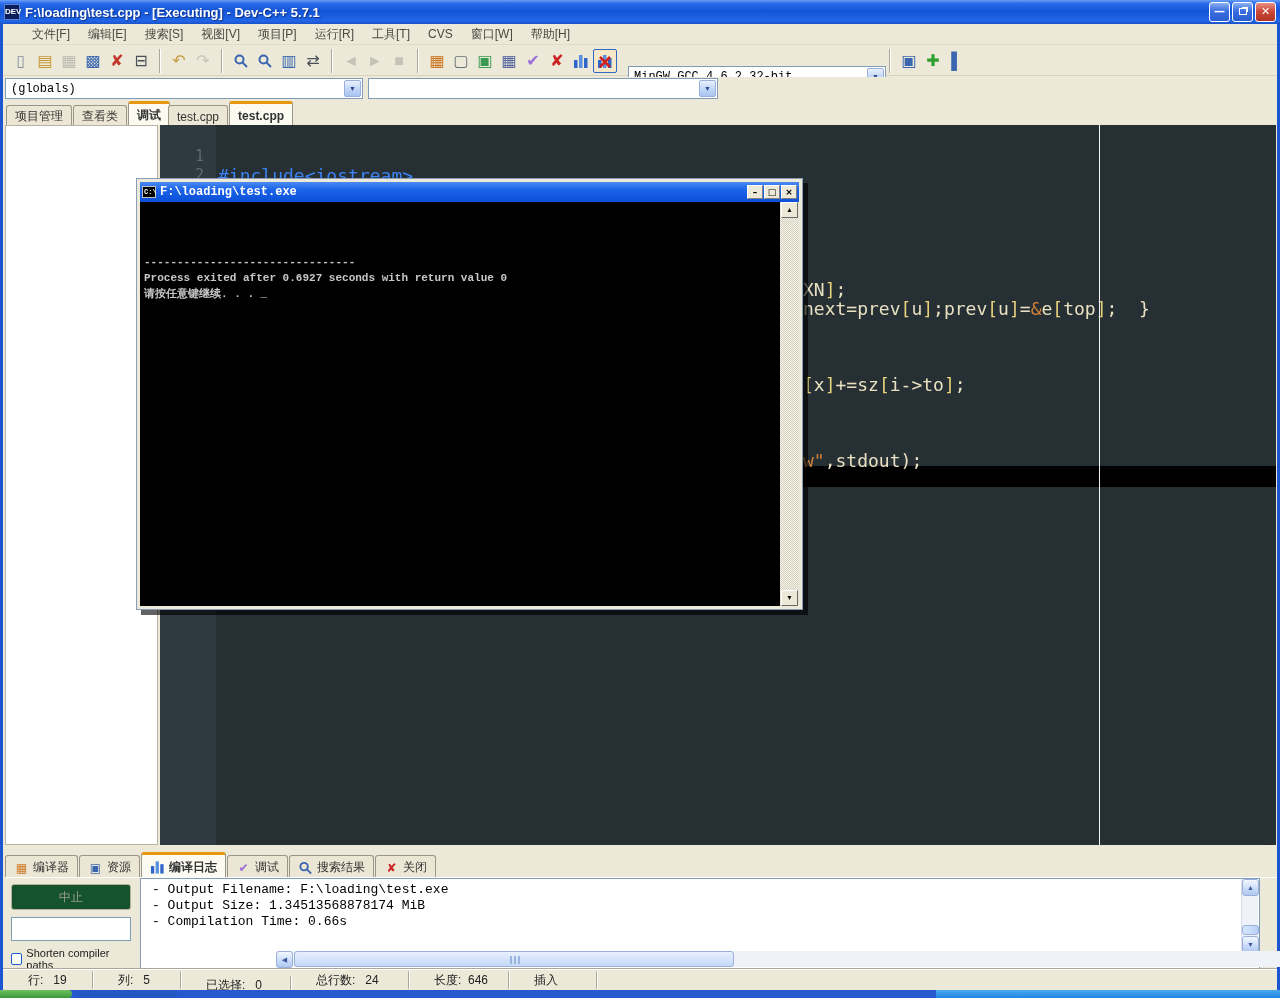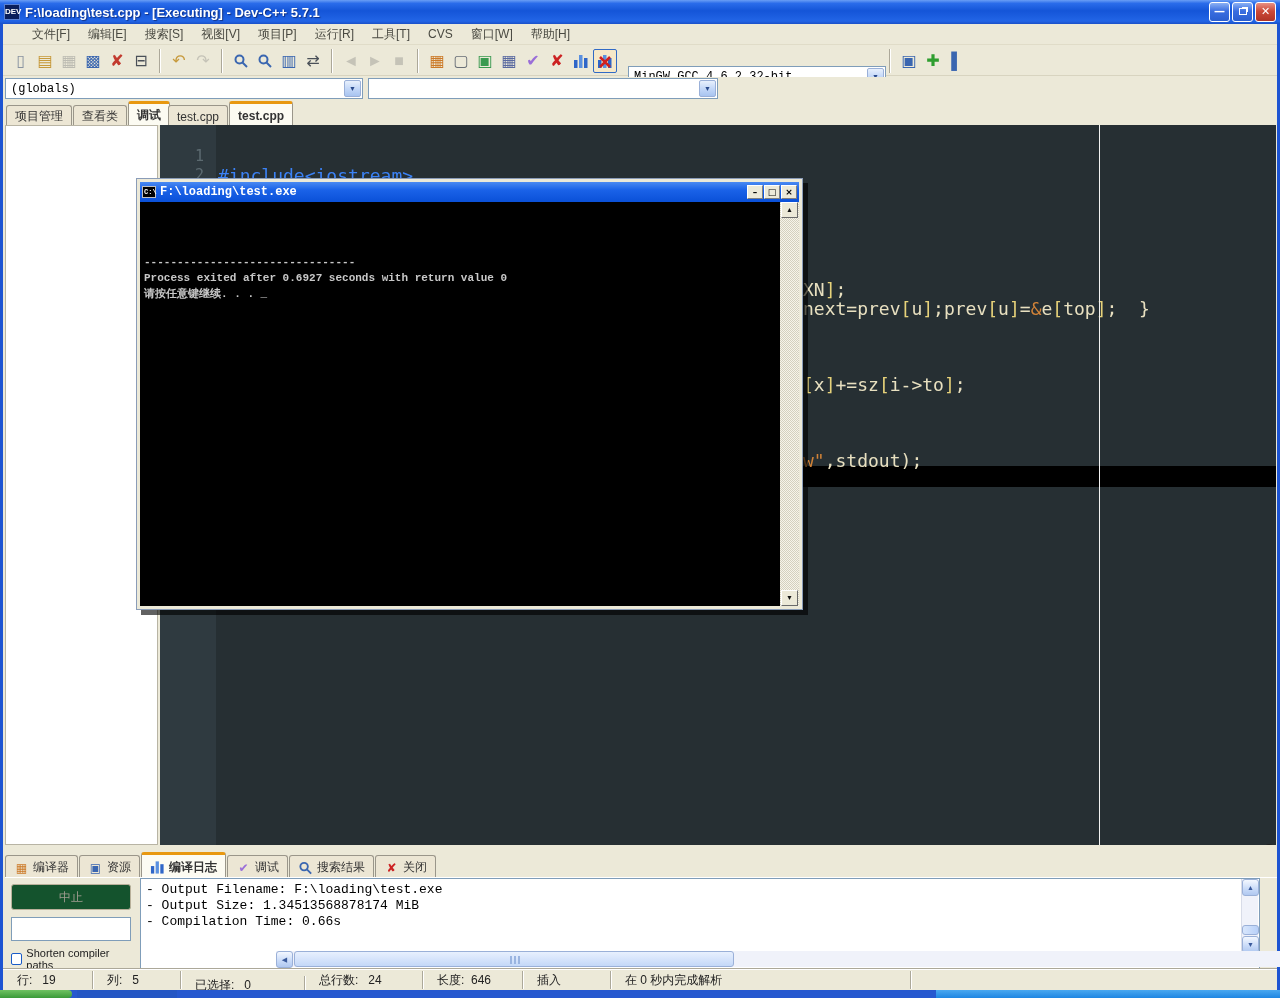--- a/index.html
+++ b/index.html
@@ -103,39 +103,39 @@
   .bottom-tabs .tab.active { height:25px; }
 
   
   .bottom-panel { position:absolute; left:2px; top:877px; width:1272px; height:91px; background:#ece9d8; border-top:1px solid #fff; }
   .bp-left { position:absolute; left:0; top:0; width:133px; height:91px; padding:6px 6px 0 6px; }
   .abort-btn { width:120px; height:26px; background:#14532d; border:1px solid #b8b09a; border-radius:3px;
     color:#a09c90; font-size:12px; text-align:center; line-height:24px; }
   .bp-box { width:120px; height:24px; margin-top:7px; background:#fff; border:1px solid #7f9db9; }
   .bp-check { display:flex; align-items:center; gap:4px; margin-top:6px; font-size:11px; color:#222; }
   .checkbox { width:12px; height:12px; background:#fff; border:1px solid #1a5cc8; border-radius:2px; }
-  .bp-log { position:absolute; left:135px; top:0; width:1120px; height:91px; background:#fff; border:1px solid #7f9db9; padding:3px 5px; }
+  .bp-log { position:absolute; left:135px; top:0; width:1120px; height:91px; background:#fff; border:1px solid #7f9db9; padding:3px 11px; }
   .log-line { font:13px/16px "Liberation Mono","DejaVu Sans Mono",monospace; color:#000; white-space:pre; }
   .bp-vscroll { position:absolute; right:1px; top:0; width:17px; height:74px; background:#f0f2fa; border-left:1px solid #d8dce8; }
   .xp-sbtn { position:absolute; left:0; width:17px; height:17px; border:1px solid #9ab0d8; border-radius:3px;
     background:linear-gradient(180deg,#f4f8ff,#c8daf8 60%,#b0c8f0); color:#3a5a9c; font-size:7px; line-height:15px; text-align:center; }
   .bp-vscroll .up { top:0; } .bp-vscroll .down { bottom:0; }
   .bp-vthumb { position:absolute; left:0; top:46px; width:17px; height:10px; border:1px solid #9ab0d8; border-radius:3px;
     background:linear-gradient(90deg,#d8e6fc,#b8d0f8); }
   .bp-hscroll { position:absolute; left:135px; bottom:1px; width:1102px; height:16px; background:#f0f2fa; }
   .bp-hscroll .left { left:0; top:0; }
   .bp-hthumb { position:absolute; left:18px; top:0; width:440px; height:16px; border:1px solid #9ab0d8; border-radius:3px;
     background:linear-gradient(180deg,#e8f0fe,#c4d8f8); }
   .hgrip { position:absolute; left:215px; top:4px; width:10px; height:8px;
     background:repeating-linear-gradient(90deg,#9ab4e0 0 2px,transparent 2px 4px); }
 
   
   .statusbar { position:absolute; left:0; top:968px; width:1274px; height:22px; background:#ece9d8;
     border-top:1px solid #aca899; box-shadow:inset 0 1px 0 #fff; display:flex; align-items:center; }
-  .sseg { height:18px; line-height:18px; padding-left:14px; font-size:12px; color:#222; white-space:pre;
+  .sseg { height:18px; line-height:18px; padding-left:25px; font-size:12px; color:#222; white-space:pre;
     border-right:1px solid #aca899; box-shadow:1px 0 0 #fff; }
 
   
   .taskbar { position:absolute; left:0; top:990px; width:1280px; height:8px; background:#2658cf; }
   .tb-start { position:absolute; left:0; top:0; width:72px; height:8px; border-radius:0 6px 6px 0;
     background:linear-gradient(180deg,#6fc262,#3a9a38); }
   .tb-seg { position:absolute; top:0; height:8px; }
   .tb-btn1 { left:77px; width:100px; background:#2456c4; }
   .tb-active { left:936px; width:344px; background:linear-gradient(180deg,#4aa8f0,#1f86e2); }
 </style>
@@ -396,25 +396,24 @@
             </div>
 
         </div>
       </div>
     </div>
 
     <div class="statusbar">
 
     <div class="sseg" style="width: 90px;">行:   19</div>
         <div class="sseg" style="width: 88px;">列:   5</div>
-        <div class="sseg" style="width: 124px; margin-top: 11px;">已选择:   0</div>
+        <div class="sseg" style="width: 110px; margin-top: 11px;">已选择:   0</div>
         <div class="sseg" style="width: 118px;">总行数:   24</div>
         <div class="sseg" style="width: 100px;">长度:  646</div>
         <div class="sseg" style="width: 88px;">插入</div>
-        <div class="sseg" style="width: 300px;">在 0 秒内完成解析</div>
       </div>
   </div>
 
   <div class="taskbar">
     <div class="tb-start"></div>
     <div class="tb-seg tb-btn1"></div>
     <div class="tb-seg tb-active"></div>
   </div>
 </div>
 

